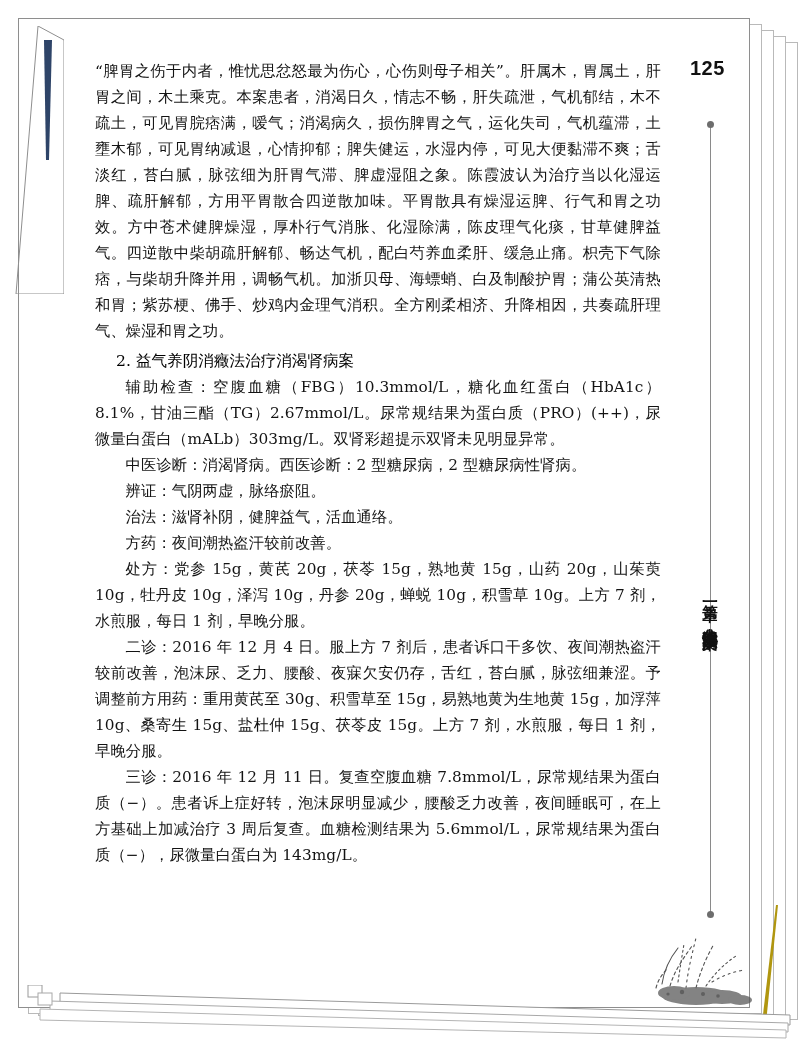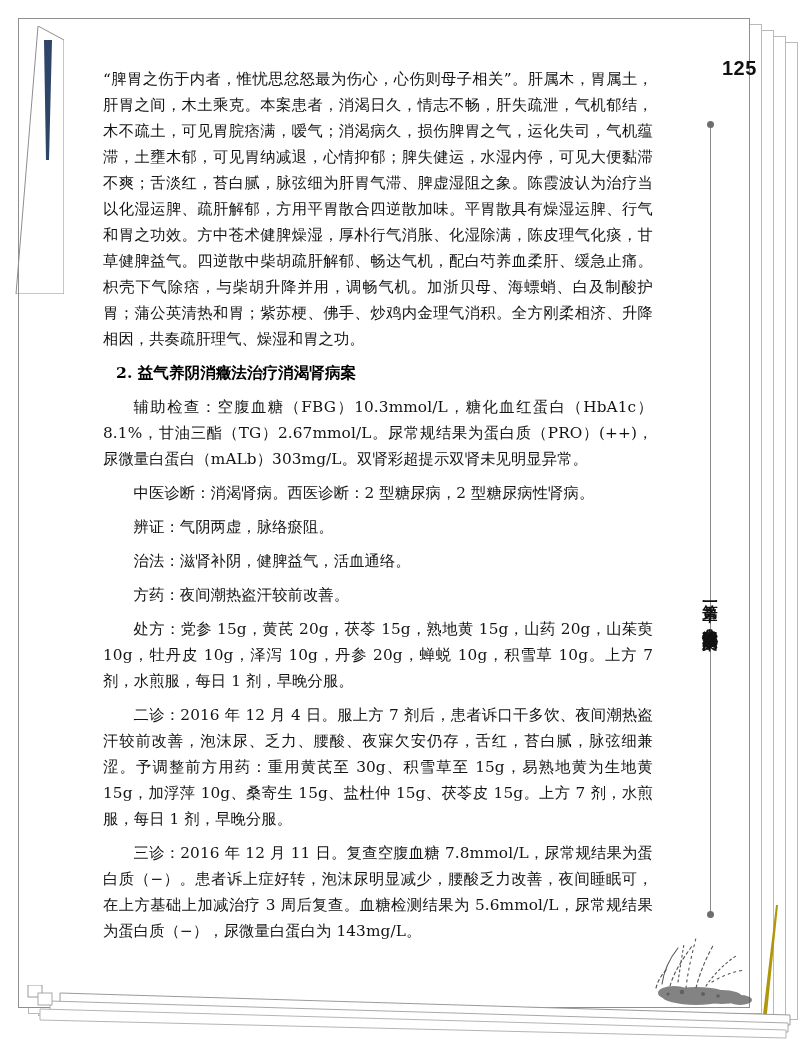--- a/index.html
+++ b/index.html
@@ -85,50 +85,49 @@
 
   
   .content {
     position: absolute;
     left: 95px;
     top: 58px;
     width: 566px;
     z-index: 10;
   }
   p.para {
-    margin: 8px;
+    margin: 0;
     font-size: 15.3px;
     line-height: 26px;
     color: #131313;
     text-align: justify;
     text-justify: inter-ideograph;
     letter-spacing: 0.1px;
   }
   p.indent { text-indent: 2em; }
   h3.section-heading {
     margin: 4px 0 0 0;
     font-size: 15.6px;
     line-height: 26px;
-    font-weight: bold;
+    font-weight: normal;
     text-indent: 1.35em;
     color: #000;
   }
 
   
   .folio {
     position: absolute;
     left: 690px;
     top: 57px;
     font-family: "Liberation Sans", sans-serif;
     font-size: 20px;
     font-weight: bold;
     color: #111;
     letter-spacing: 0.5px;
     z-index: 11;
-    margin-left: 32px;
   }
 
   
   .v-rule {
     position: absolute;
     left: 710px;
     top: 124px;
     width: 1px;
     height: 790px;
     background: #8a8a8a;

